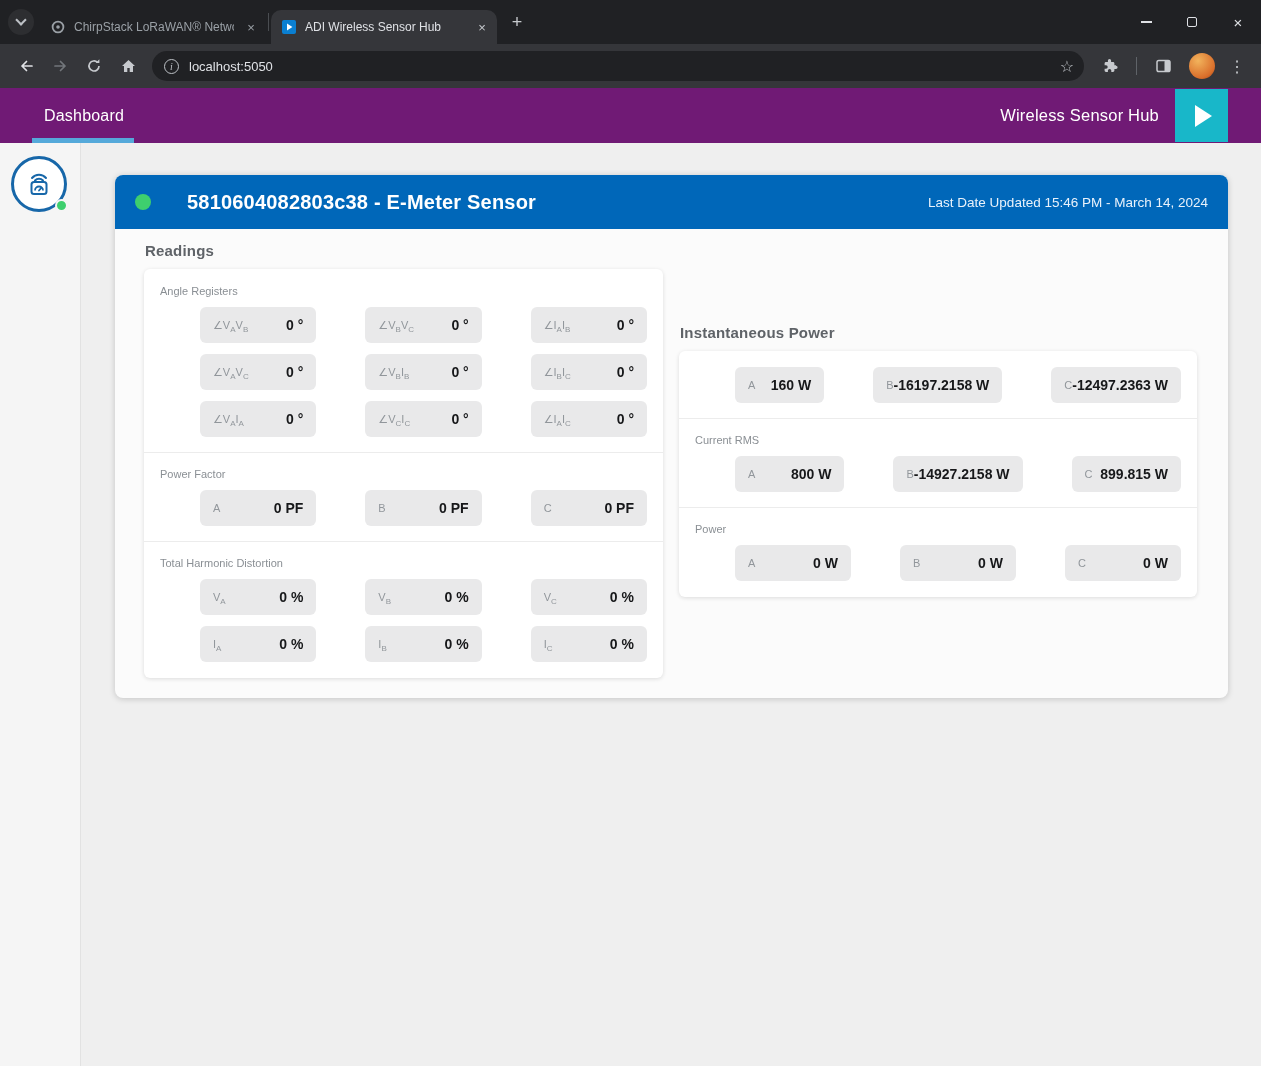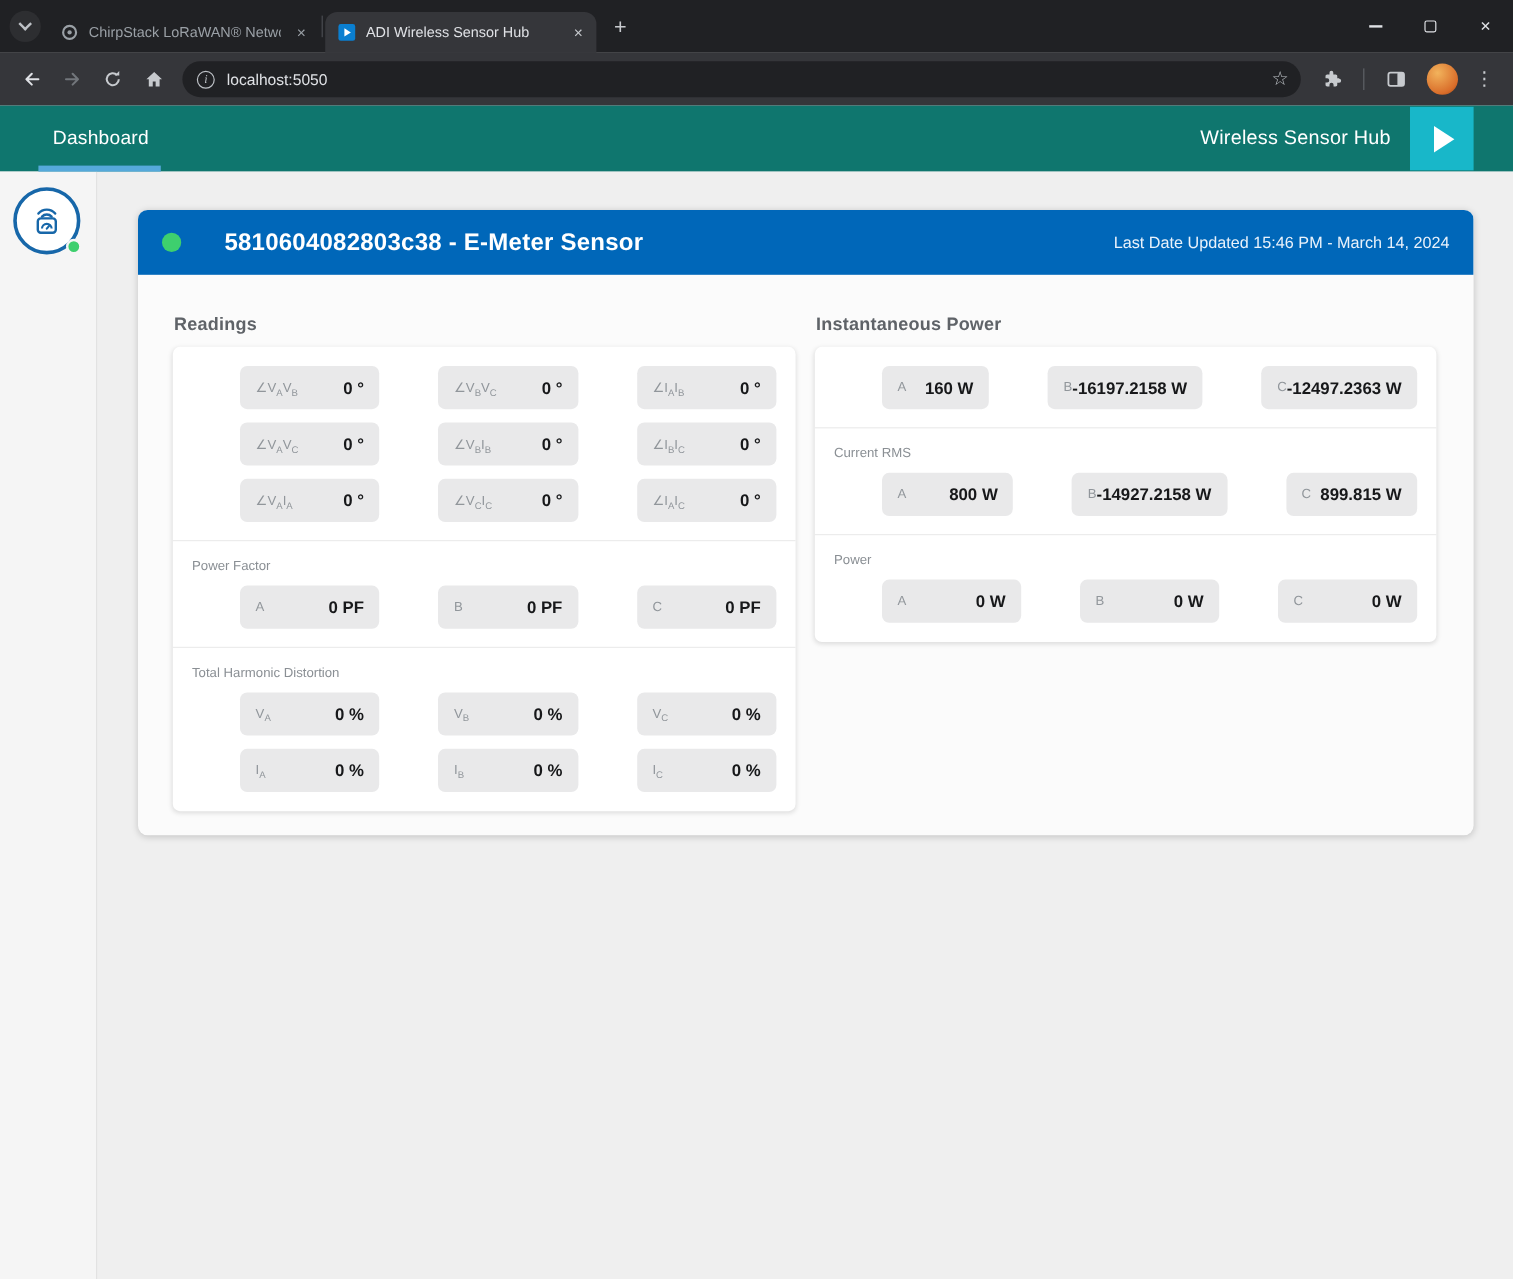--- a/index.html
+++ b/index.html
@@ -28,21 +28,21 @@
   .omnibox { flex:1; height:30px; background:#202124; border-radius:15px; margin:0 8px 0 6px; display:flex; align-items:center; padding:0 10px 0 12px; gap:10px; }
   .info-badge { width:15px; height:15px; border-radius:50%; border:1.4px solid #bdc1c6; color:#bdc1c6; font-size:10px; font-style:italic; display:flex; align-items:center; justify-content:center; flex:none; font-family:"Liberation Serif", serif; }
   .url { flex:1; color:#dfe1e5; font-size:13px; }
   .star { color:#bdc1c6; font-size:16px; cursor:pointer; }
   .right-icons { display:flex; align-items:center; gap:10px; padding-right:2px; }
   .vsep { width:1px; height:18px; background:#5f6368; }
   .avatar { width:26px; height:26px; border-radius:50%; background:radial-gradient(circle at 35% 30%, #f2b35c, #d96d2a 70%, #8c3d12); cursor:pointer; }
   .menu-dots { color:#c7cace; font-size:16px; width:24px; text-align:center; cursor:pointer; }
 
   
-  .appbar { height:55px; background:#0f766e; display:flex; align-items:center; color:#fff; flex:none; padding-right:33px; }
+  .appbar { height:55px; background:#701a75; display:flex; align-items:center; color:#fff; flex:none; padding-right:33px; }
   .nav-item { position:relative; height:55px; display:flex; align-items:center; margin-left:44px; font-size:16px; letter-spacing:.2px; cursor:pointer; }
   .nav-item::after { content:""; position:absolute; left:-12px; right:-10px; bottom:0; height:5px; background:#55a9da; }
   .appbar-right { margin-left:auto; display:flex; align-items:center; gap:16px; }
   .app-title { font-size:16.5px; letter-spacing:.2px; }
   .adi-logo { width:53px; height:53px; background:#18b7c9; display:flex; align-items:center; justify-content:center; }
   .adi-tri { width:0; height:0; border-left:17px solid #fff; border-top:11px solid transparent; border-bottom:11px solid transparent; margin-left:4px; }
 
   
   .app-body { flex:1; display:flex; background:#efefef; overflow:hidden; }
   .sidebar { width:81px; background:#f5f5f5; border-right:1px solid #e2e2e2; padding-top:13px; display:flex; justify-content:center; align-items:flex-start; flex:none; }
@@ -50,21 +50,21 @@
   .sensor-circle { width:56px; height:56px; border-radius:50%; background:#fff; border:3px solid #1767a9; display:flex; align-items:center; justify-content:center; }
   .sensor-dot { position:absolute; right:1px; bottom:2px; width:13px; height:13px; border-radius:50%; background:#3ecf6e; border:2px solid #f5f5f5; }
 
   .content { flex:1; padding:32px 33px 0 34px; }
   .panel { background:#fbfbfb; border-radius:8px; box-shadow:0 1px 6px rgba(0,0,0,.18); overflow:hidden; }
   .panel-header { height:54px; background:#0067b9; display:flex; align-items:center; padding:0 20px; color:#fff; }
   .status-dot { width:16px; height:16px; border-radius:50%; background:#3ecf6e; margin-right:12px; flex:none; }
   .panel-title { font-size:20px; font-weight:700; letter-spacing:.2px;margin-left:24px; }
   .panel-updated { margin-left:auto; font-size:13.5px; color:#e9f2fb; }
 
-  .panel-body { display:flex; gap:16px; padding:24px 29px 20px; align-items:flex-start; }
+  .panel-body { display:flex; gap:16px; padding:4px 29px 20px; align-items:center; }
   .col-left { width:519px; flex:none; }
   .col-right { width:518px; flex:none; }
   .section-heading { color:#5f6368; font-weight:700; font-size:15px; margin:9px 0 10px 1px; letter-spacing:.2px; }
   .card { background:#fff; border-radius:6px; box-shadow:0 1px 4px rgba(0,0,0,.13); padding:16px; }
   .group-label { color:#8a8f94; font-size:11px; margin-bottom:10px; }
   .pill-grid { display:grid; grid-template-columns:repeat(3,1fr); gap:11px 9px; }
   .pill { background:#e9e9ea; border-radius:6px; height:36px; display:flex; align-items:center; justify-content:space-between; padding:0 13px;margin-left:40px; }
   .pill .lbl { color:#91969b; font-size:11px; white-space:nowrap; }
   .pill .lbl sub { font-size:8px; line-height:0; }
   .pill .val { color:#17181a; font-weight:700; font-size:14px; white-space:nowrap; }
@@ -198,20 +198,21 @@
           <span class="panel-title">5810604082803c38 - E-Meter Sensor</span>
           <span class="panel-updated">Last Date Updated 15:46 PM - March 14, 2024</span>
         </div>
 
         <div class="panel-body">
 
           <div class="col-left">
             <div class="section-heading">Readings</div>
             <div class="card">
 
+              <div class="group-label">Angle Registers</div>
               <div class="pill-grid">
                 <div class="pill">
                     <span class="lbl"><span>∠V</span><sub>A</sub><span>V</span><sub>B</sub></span>
                     <span class="val">0 °</span>
                   </div>
                 <div class="pill">
                     <span class="lbl"><span>∠V</span><sub>B</sub><span>V</span><sub>C</sub></span>
                     <span class="val">0 °</span>
                   </div>
                 <div class="pill">

